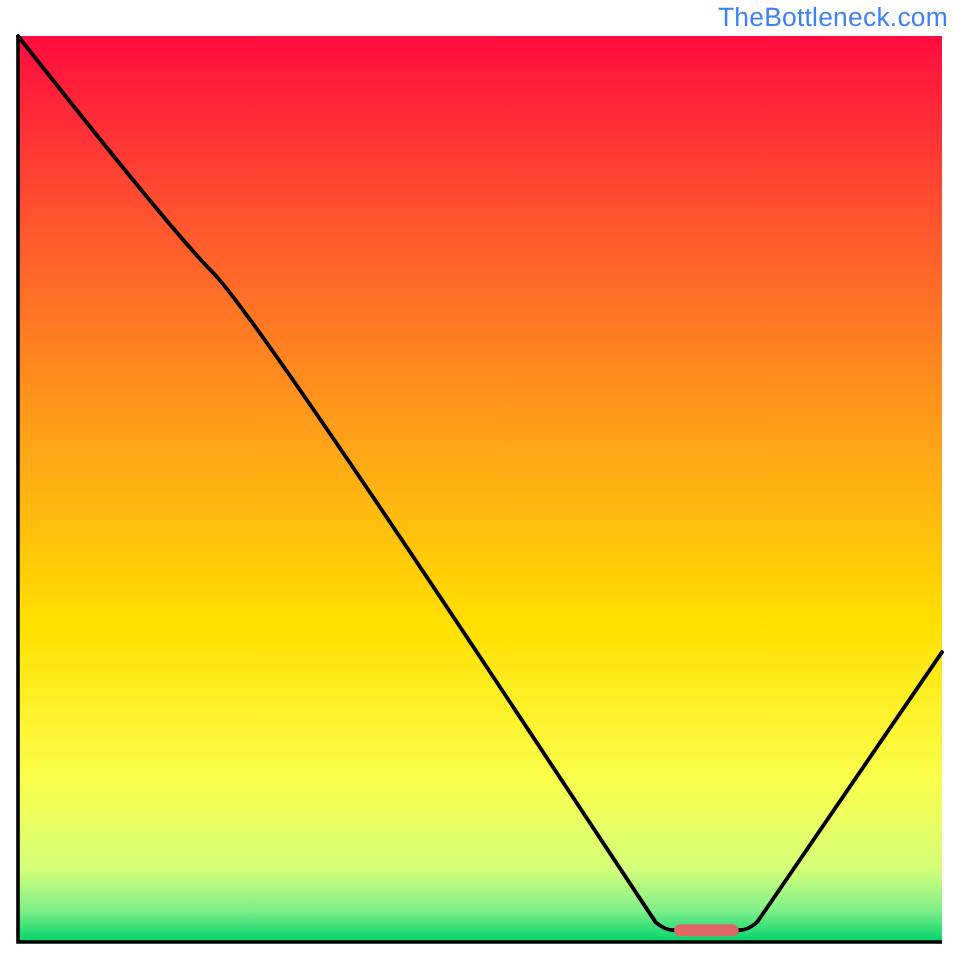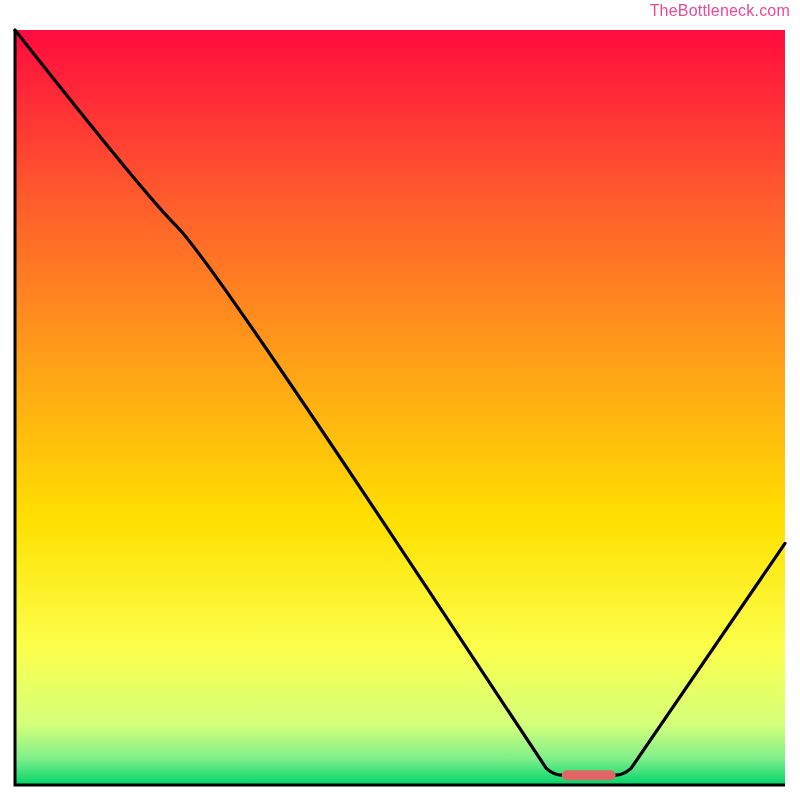--- a/index.html
+++ b/index.html
@@ -12,22 +12,22 @@
   .container {
     position: relative;
     width: 800px;
     height: 800px;
   }
   .watermark {
     position: absolute;
     top: 2px;
     right: 10px;
     font-family: Arial, Helvetica, sans-serif;
-    font-size: 16px;
-    color: #ec4899;
+    font-size: 22px;
+    color: #3b82f6;
     font-weight: 500;
     letter-spacing: 0.2px;
   }
   svg {
     display: block;
   }
 </style>
 </head>
 <body>
 

